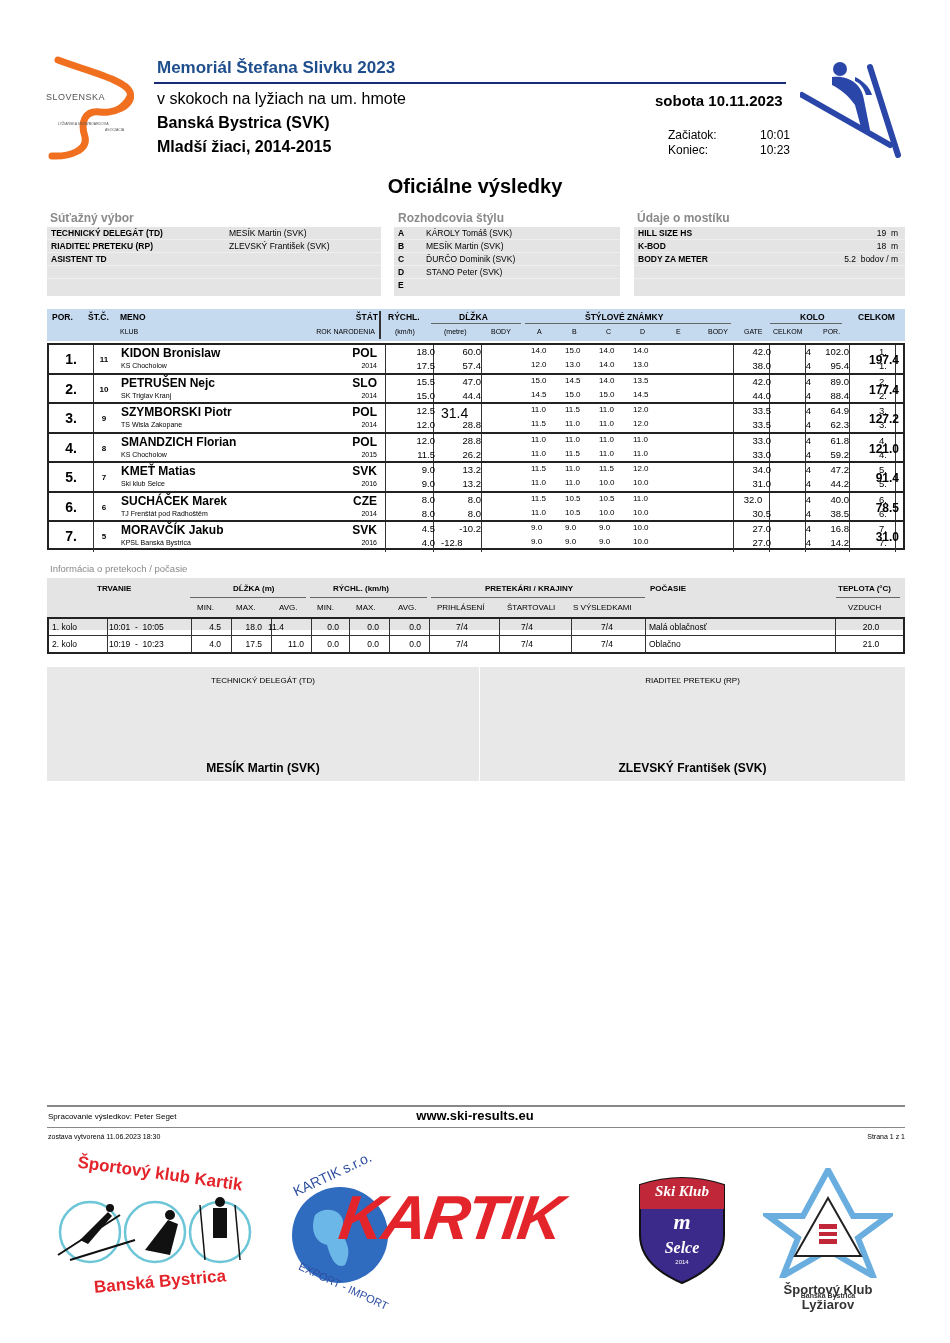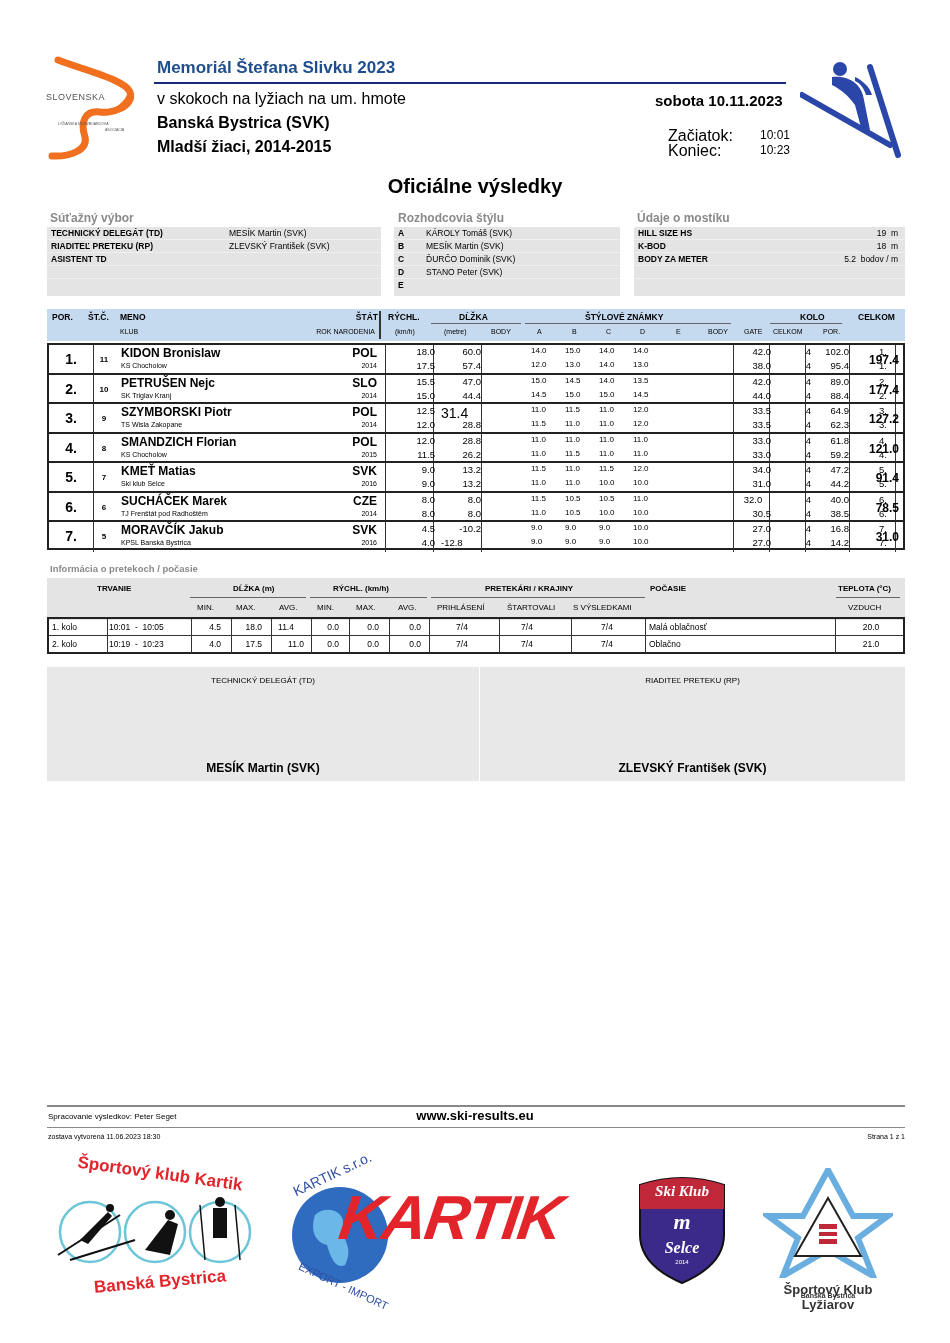--- a/index.html
+++ b/index.html
@@ -7,21 +7,21 @@
   .abs { position: absolute; }
 
   
   .logo-sla { left: 40px; top: 52px; width: 105px; height: 110px; }
   .title { left: 157px; top: 58px; font-size: 17px; font-weight: bold; color: #1f4e8c; }
   .title-rule { left: 154px; top: 82px; width: 632px; height: 2px; background: #1a2a7a; }
   .subtitle { left: 157px; top: 90px; font-size: 16px; }
   .place { left: 157px; top: 114px; font-size: 16px; font-weight: bold; }
   .category { left: 157px; top: 138px; font-size: 16px; font-weight: bold; }
   .date { left: 655px; top: 92px; font-size: 15px; font-weight: bold; }
-  .time-lbl { left: 668px; top: 128px; font-size: 16px; line-height: 15px; }
+  .time-lbl { left: 668px; top: 128px; font-size: 12px; line-height: 15px; }
   .time-val { left: 756px; top: 128px; font-size: 12px; line-height: 15px; text-align: right; width: 34px; }
   .jumper { left: 800px; top: 55px; width: 110px; height: 105px; }
   .page-title { left: 0; width: 950px; top: 175px; text-align: center; font-size: 20px; font-weight: bold; }
 
   
   .sec-title { font-size: 12px; font-weight: bold; color: #8a8a8a; }
   .panel { background: #e4e4e4; font-size: 8.5px; }
   .panel .row { height: 13px; line-height: 13px; border-bottom: 1px solid #efefef; display: flex; padding-left: 4px; }
   .panel .row:last-child { border-bottom: none; }
   .bold { font-weight: bold; }
@@ -40,22 +40,22 @@
   .cell-v { position: absolute; top: 0; bottom: 0; width: 1px; background: #333; }
   .rank { font-size: 14px !important; font-weight: bold; width: 44px; text-align: center; top: 6px; left: 0; }
   .bib { font-size: 8px !important; font-weight: bold; left: 44px; width: 22px; text-align: center; top: 10px; }
   .name { font-size: 12px !important; font-weight: bold; left: 72px; top: 1px; }
   .club { font-size: 7px !important; left: 72px; top: 17px; }
   .nat { font-size: 12px !important; font-weight: bold; right: 526px; top: 1px; }
   .yob { font-size: 7px !important; right: 526px; top: 17px; }
   .total { font-size: 12px !important; font-weight: bold; right: 4px; top: 8px; }
 
   
-  .w-title { left: 50px; top: 563px; font-size: 9.5px; font-weight: bold; color: #8a8a8a; text-align: right; }
-  .w-head { left: 47px; top: 578px; width: 858px; height: 42px; background: #e4e4e4; font-size: 8px; }
+  .w-title { left: 50px; top: 563px; font-size: 9.5px; font-weight: normal; color: #8a8a8a; text-align: right; }
+  .w-head { left: 47px; top: 578px; width: 858px; height: 52px; background: #e4e4e4; font-size: 8px; }
   .w-head span { position: absolute; }
   .w-head .b { font-weight: bold; }
   .w-body { left: 47px; top: 617px; width: 858px; height: 37px; border: 2px solid #222; font-size: 8.5px; }
   .w-row { position: absolute; left: 0; width: 854px; height: 17px; line-height: 17px; }
   .w-row span { position: absolute; }
 
   
   .sig { top: 667px; width: 432px; height: 114px; background: #e8e8e8; }
   .sig-lbl { position: absolute; top: 9px; width: 100%; text-align: center; font-size: 8px; }
   .sig-name { position: absolute; bottom: 6px; width: 100%; text-align: center; font-size: 12px; font-weight: bold; }
@@ -526,21 +526,21 @@
       <div class="cell-v" style="left: 340px;"></div>
       <div class="cell-v" style="left: 380px;"></div>
       <div class="cell-v" style="left: 450px;"></div>
       <div class="cell-v" style="left: 522px;"></div>
       <div class="cell-v" style="left: 596px;"></div>
       <div class="cell-v" style="left: 786px;"></div>
       <span style="white-space: pre; left: 3px;">1. kolo</span>
       <span style="white-space: pre; left: 60px;">10:01  -  10:05</span>
       <span style="white-space: pre; left: 136px; width: 36px; text-align: right;">4.5</span>
       <span style="white-space: pre; left: 177px; width: 36px; text-align: right;">18.0</span>
-      <span style="white-space: pre; left: 219px; width: 36px; text-align: center;">11.4</span>
+      <span style="white-space: pre; left: 219px; width: 36px; text-align: left;">11.4</span>
       <span style="white-space: pre; left: 254px; width: 36px; text-align: right;">0.0</span>
       <span style="white-space: pre; left: 294px; width: 36px; text-align: right;">0.0</span>
       <span style="white-space: pre; left: 336px; width: 36px; text-align: right;">0.0</span>
       <span style="white-space: pre; left: 383px; width: 60px; text-align: center;">7/4</span>
       <span style="white-space: pre; left: 448px; width: 60px; text-align: center;">7/4</span>
       <span style="white-space: pre; left: 528px; width: 60px; text-align: center;">7/4</span>
       <span style="white-space: pre; left: 600px;">Malá oblačnosť</span>
       <span style="white-space: pre; left: 792px; width: 60px; text-align: center;">20.0</span>
     </div>
     <div class="w-row" style="top: 17px;">

